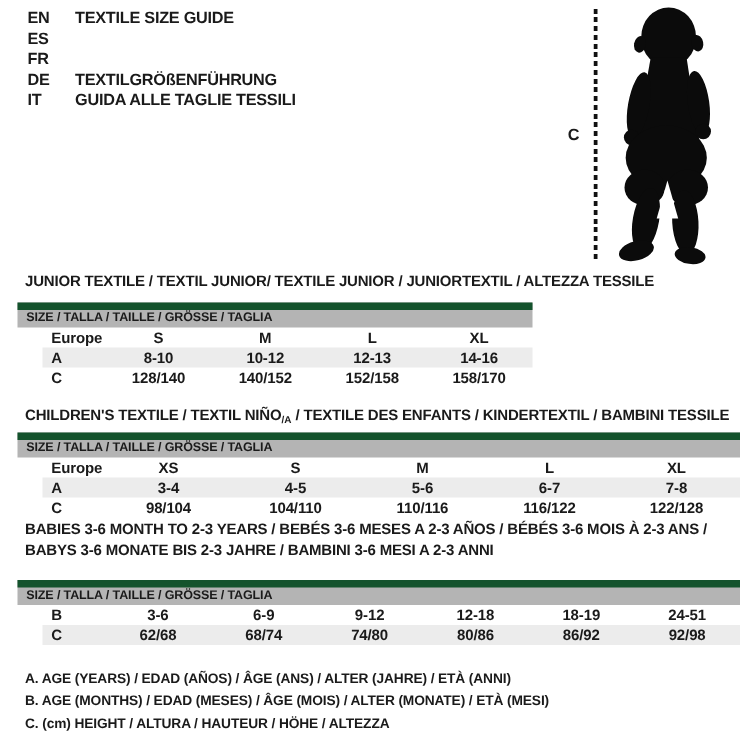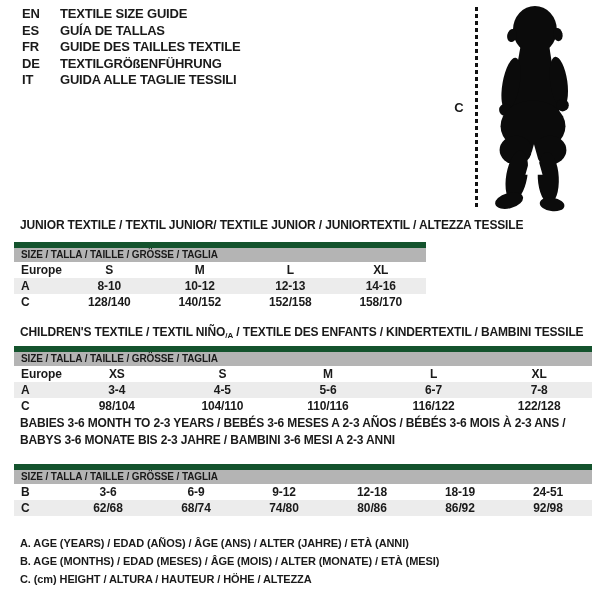--- a/index.html
+++ b/index.html
@@ -38,21 +38,21 @@
   .sub-small { font-size: 8px; vertical-align: -2px; letter-spacing: 0; }
 
   
   .size-table { position: absolute; left: 14px; font-weight: 700; }
   .band {
     height: 20px; box-sizing: border-box;
     background: #b4b4b4; border-top: 6px solid #14532d;
     font-size: 10px; line-height: 13px; padding-left: 7px;
     letter-spacing: -0.1px;
   }
-  .trow { display: flex; height: 16px; font-size: 12px; line-height: 16px; letter-spacing: -0.1px; }
+  .trow { display: flex; height: 16px; font-size: 12px; line-height: 16px; letter-spacing: -0.1px; margin-left: 20px; }
   .trow.stripe { background: #ececec; }
   .tlabel { width: 50px; box-sizing: border-box; padding-left: 7px; text-align: left; }
   .tcell { flex: 1; text-align: center; }
 
   .table-1 { top: 242px; width: 412px; }
   .table-2 { top: 346px; width: 578px; }
   .table-3 { top: 464px; width: 578px; }
 
   .title-1 { top: 217px; }
   .title-2 { top: 324px; }
@@ -64,25 +64,23 @@
 </head>
 <body>
 
 <div class="lang-block">
   <div class="lang-row">
     <span class="lang-code">EN</span>
     <span>TEXTILE SIZE GUIDE</span>
   </div>
   <div class="lang-row">
     <span class="lang-code">ES</span>
-    <span>GUÍA DE TALLAS</span>
   </div>
   <div class="lang-row">
     <span class="lang-code">FR</span>
-    <span>GUIDE DES TAILLES TEXTILE</span>
   </div>
   <div class="lang-row">
     <span class="lang-code">DE</span>
     <span>TEXTILGRÖßENFÜHRUNG</span>
   </div>
   <div class="lang-row">
     <span class="lang-code">IT</span>
     <span>GUIDA ALLE TAGLIE TESSILI</span>
   </div>
 </div>

